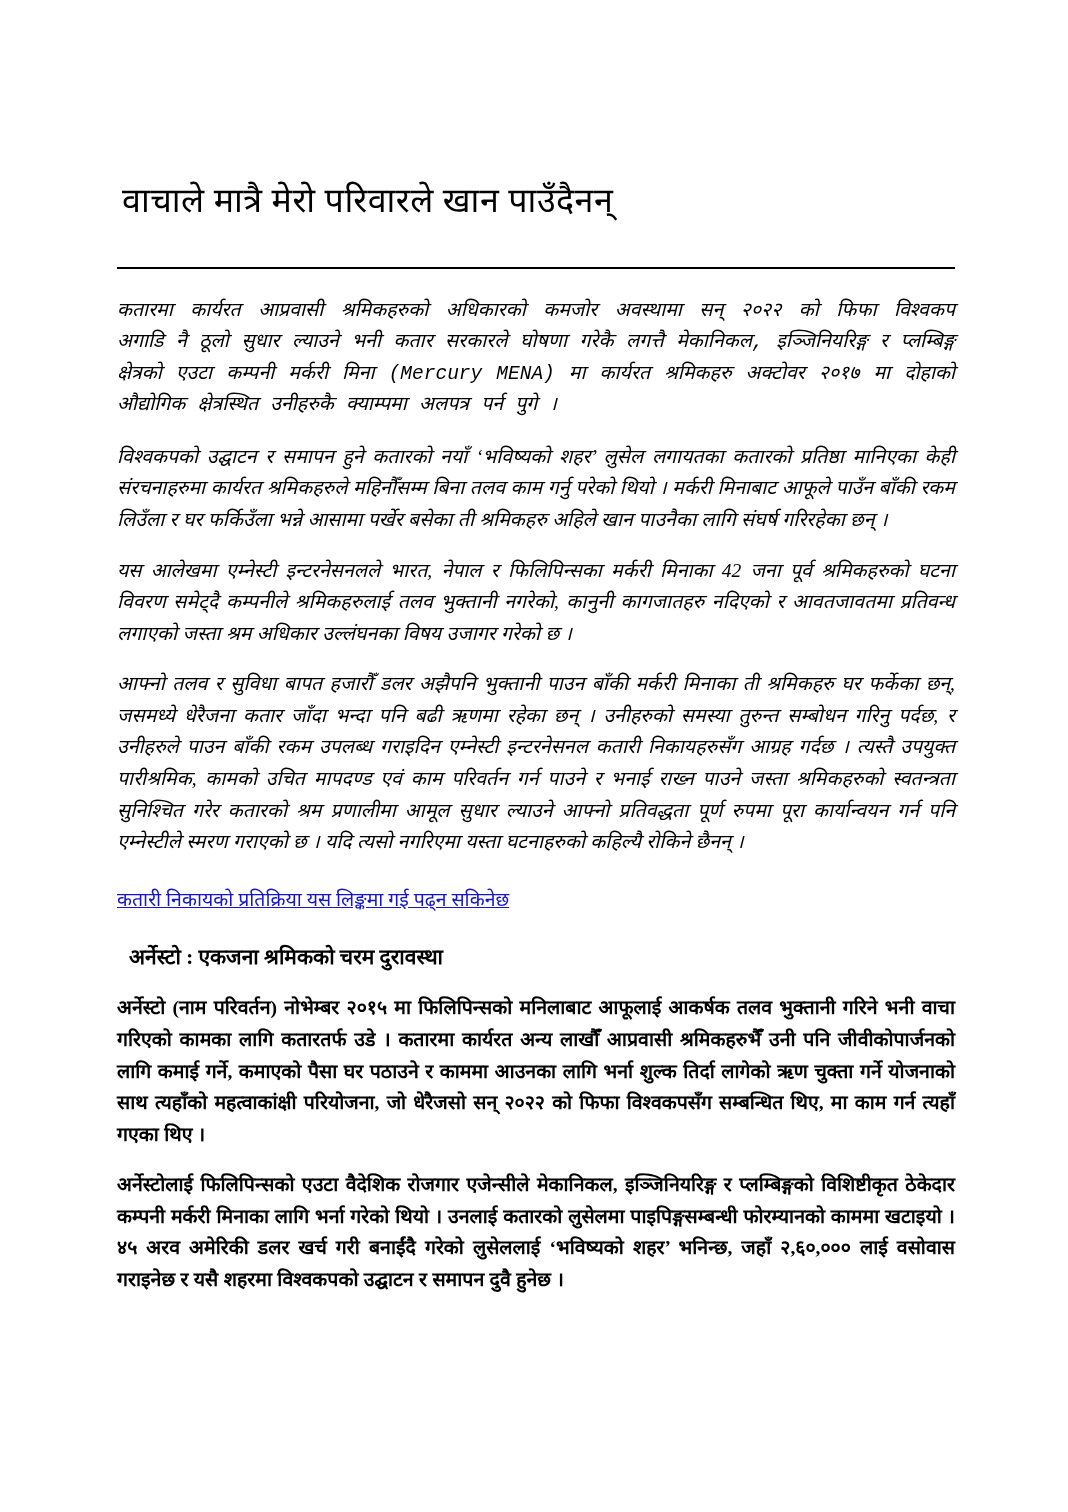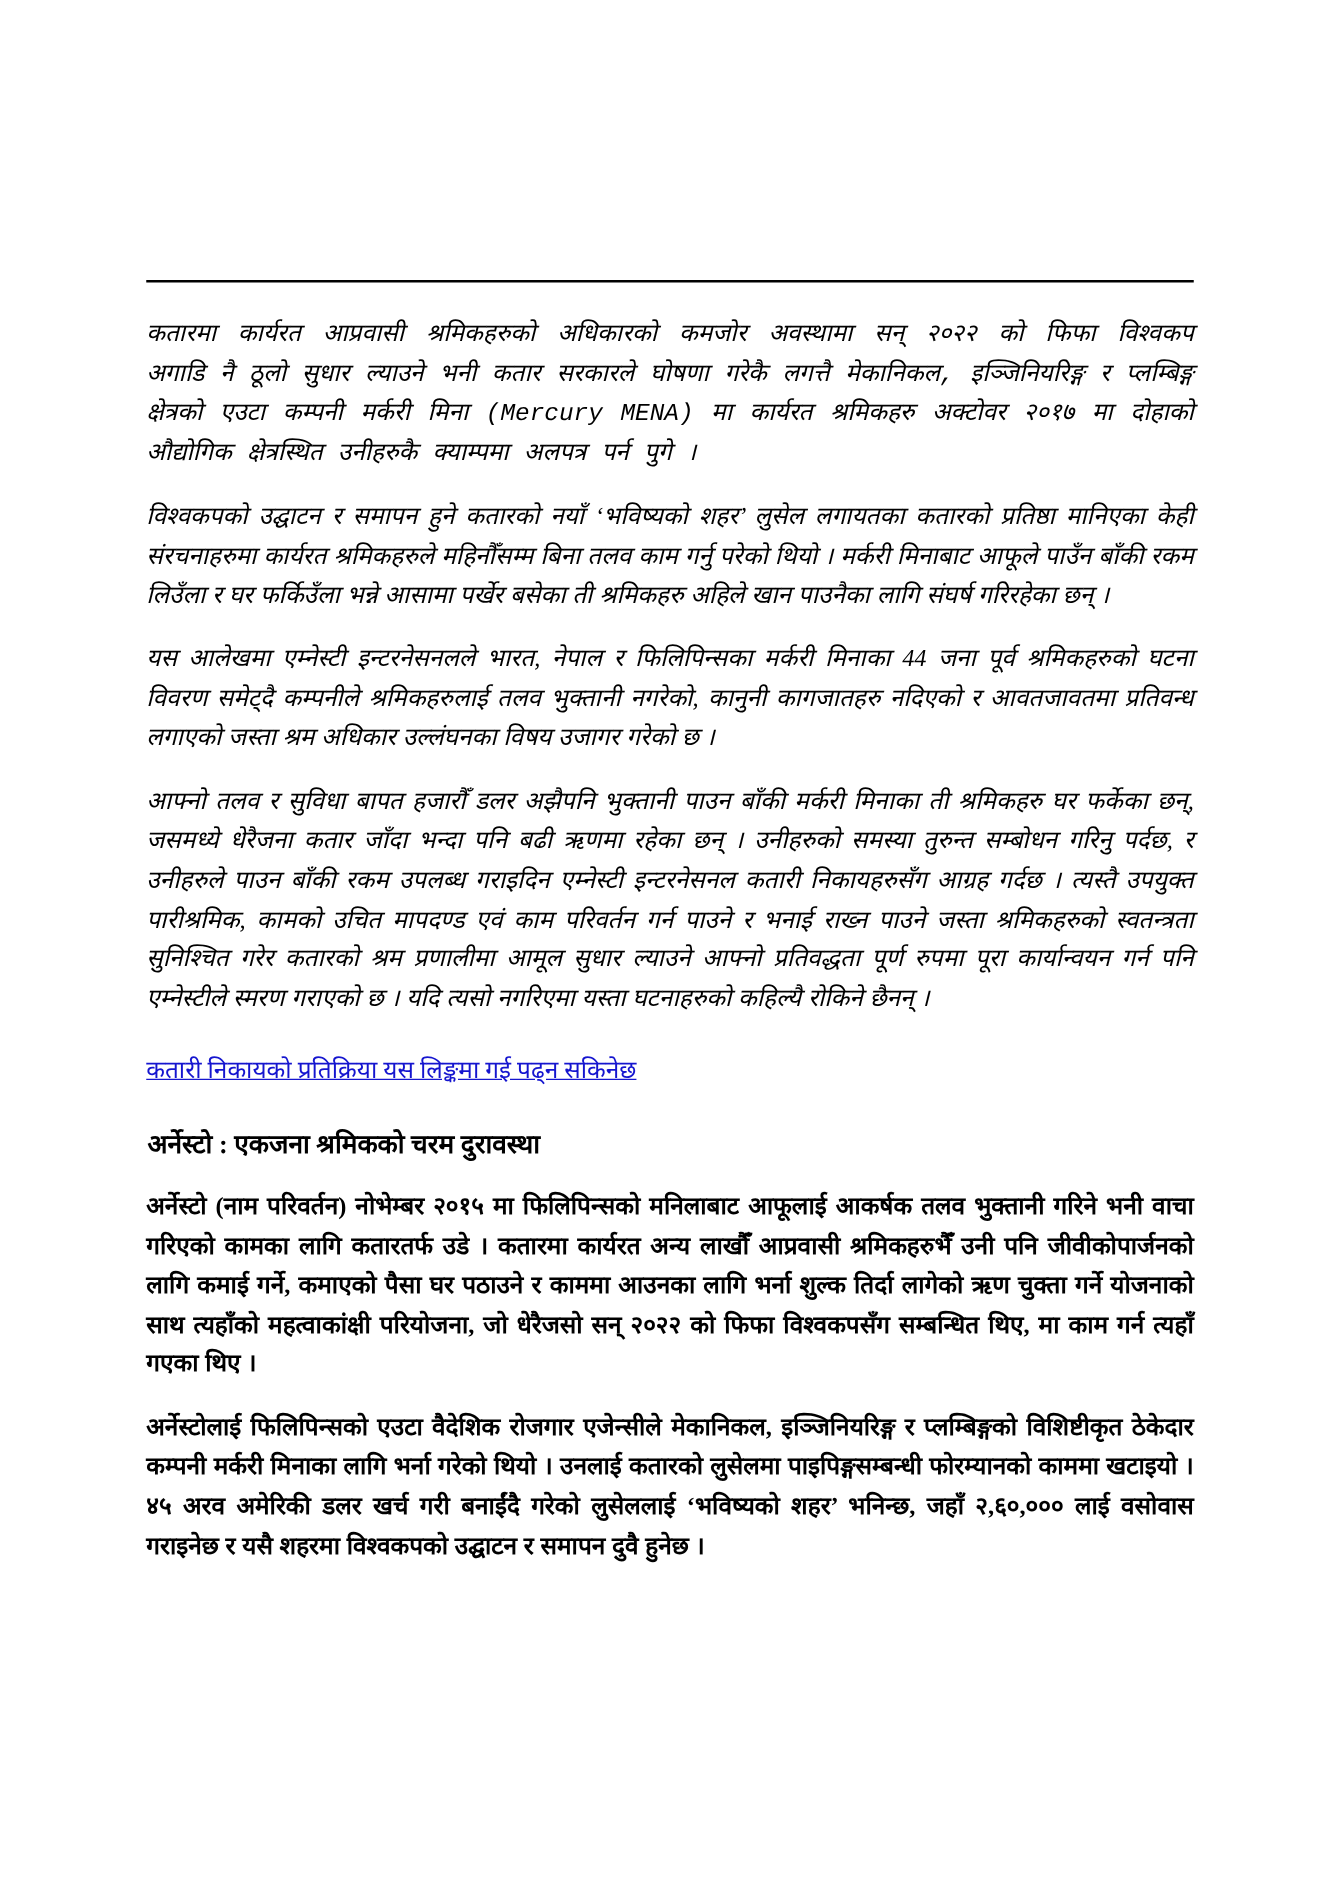--- a/index.html
+++ b/index.html
@@ -87,40 +87,41 @@
     font-style: normal;
     cursor: pointer;
   }
 
   
   .subheading {
     font-size: 21px;
     font-weight: bold;
     font-style: normal;
     line-height: 1.45;
-    margin: 28px 0 20px 1px;
+    margin: 28px 0 20px 12px;
     color: #000000;
   }
 
   .spacer-sm { height: 8px; }
 </style>
 </head>
 <body>
 
 <div class="page">
   <div class="content">
 
+    <h1 class="doc-title">वाचाले मात्रै मेरो परिवारले खान पाउँदैनन्</h1>
 
     <hr class="title-rule">
 
     <p class="para italic para-first">कतारमा कार्यरत आप्रवासी श्रमिकहरुको अधिकारको कमजोर अवस्थामा सन् २०२२ को फिफा विश्वकप अगाडि नै ठूलो सुधार ल्याउने भनी कतार सरकारले घोषणा गरेकै लगत्तै मेकानिकल, इञ्जिनियरिङ्ग र प्लम्बिङ्ग क्षेत्रको एउटा कम्पनी मर्करी मिना (Mercury MENA) मा कार्यरत श्रमिकहरु अक्टोवर २०१७ मा दोहाको औद्योगिक क्षेत्रस्थित उनीहरुकै क्याम्पमा अलपत्र पर्न पुगे ।</p>
 
     <p class="para italic">विश्वकपको उद्घाटन र समापन हुने कतारको नयाँ ‘भविष्यको शहर’ लुसेल लगायतका कतारको प्रतिष्ठा मानिएका केही संरचनाहरुमा कार्यरत श्रमिकहरुले महिनौँसम्म बिना तलव काम गर्नु परेको थियो । मर्करी मिनाबाट आफूले पाउँन बाँकी रकम लिउँला र घर फर्किउँला भन्ने आसामा पर्खेर बसेका ती श्रमिकहरु अहिले खान पाउनैका लागि संघर्ष गरिरहेका छन् ।</p>
 
-    <p class="para italic">यस आलेखमा एम्नेस्टी इन्टरनेसनलले भारत, नेपाल र फिलिपिन्सका मर्करी मिनाका 44 जना पूर्व श्रमिकहरुको घटना विवरण समेट्दै कम्पनीले श्रमिकहरुलाई तलव भुक्तानी नगरेको, कानुनी कागजातहरु नदिएको र आवतजावतमा प्रतिवन्ध लगाएको जस्ता श्रम अधिकार उल्लंघनका विषय उजागर गरेको छ ।</p>
+    <p class="para italic">यस आलेखमा एम्नेस्टी इन्टरनेसनलले भारत, नेपाल र फिलिपिन्सका मर्करी मिनाका 42 जना पूर्व श्रमिकहरुको घटना विवरण समेट्दै कम्पनीले श्रमिकहरुलाई तलव भुक्तानी नगरेको, कानुनी कागजातहरु नदिएको र आवतजावतमा प्रतिवन्ध लगाएको जस्ता श्रम अधिकार उल्लंघनका विषय उजागर गरेको छ ।</p>
 
     <p class="para italic">आफ्नो तलव र सुविधा बापत हजारौँ डलर अझैपनि भुक्तानी पाउन बाँकी मर्करी मिनाका ती श्रमिकहरु घर फर्केका छन्, जसमध्ये धेरैजना कतार जाँदा भन्दा पनि बढी ऋणमा रहेका छन् । उनीहरुको समस्या तुरुन्त सम्बोधन गरिनु पर्दछ, र उनीहरुले पाउन बाँकी रकम उपलब्ध गराइदिन एम्नेस्टी इन्टरनेसनल कतारी निकायहरुसँग आग्रह गर्दछ । त्यस्तै उपयुक्त पारीश्रमिक, कामको उचित मापदण्ड एवं काम परिवर्तन गर्न पाउने र भनाई राख्न पाउने जस्ता श्रमिकहरुको स्वतन्त्रता सुनिश्चित गरेर कतारको श्रम प्रणालीमा आमूल सुधार ल्याउने आफ्नो प्रतिवद्धता पूर्ण रुपमा पूरा कार्यान्वयन गर्न पनि एम्नेस्टीले स्मरण गराएको छ । यदि त्यसो नगरिएमा यस्ता घटनाहरुको कहिल्यै रोकिने छैनन् ।</p>
 
 
     <div class="spacer-sm"></div>
 
 
     <p class="link-para">
       <span class="doc-link">कतारी निकायको प्रतिक्रिया यस लिङ्कमा गई पढ्न सकिनेछ</span>
     </p>

